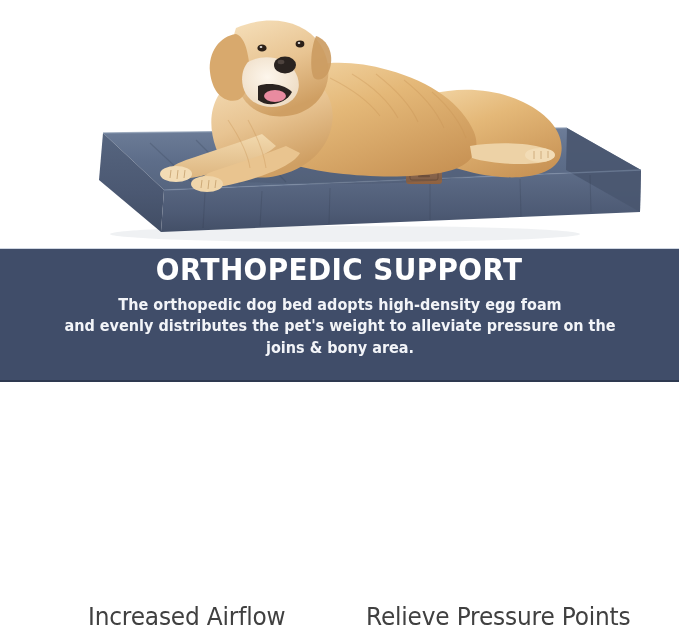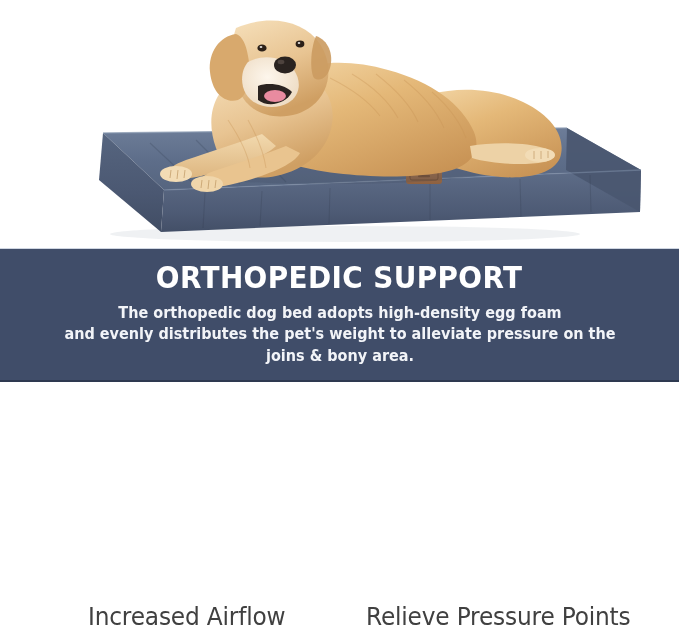--- a/index.html
+++ b/index.html
@@ -33,21 +33,21 @@
   #banner {
     position: absolute;
     left: 0; top: 248px;
     width: 679px; height: 134px;
     background: #404d69;
     box-sizing: border-box;
     display: flex;
     flex-direction: column;
     align-items: center;
     justify-content: flex-start;
-    padding-top: 13px;
+    padding-top: 5px;
     border-top: 1px solid #cfd6e2;
     border-bottom: 2px solid #2e3950;
   }
   #banner-title {
     color: #ffffff;
     font-size: 30px;
     font-weight: bold;
     letter-spacing: 0.4px;
     line-height: 1.05;
     text-align: center;

